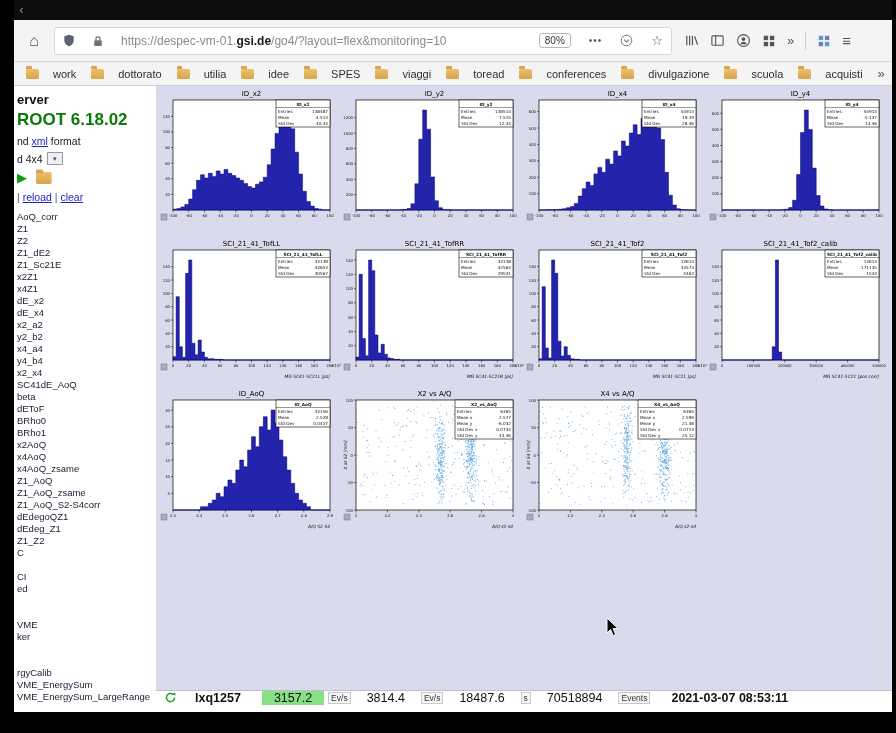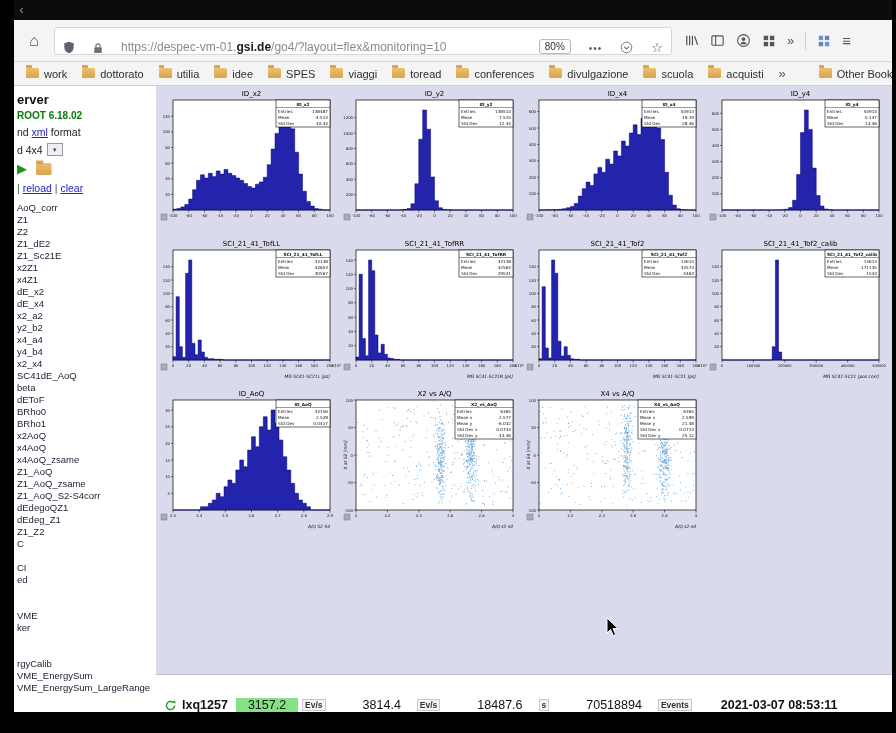--- a/index.html
+++ b/index.html
@@ -15,62 +15,62 @@
 .tfav{width:11px;height:11px;display:inline-flex;align-items:center;justify-content:center;font-size:10px;border-radius:2px;flex:0 0 11px}
 .page-icon{background:#8d8d94}
 .sqrt-icon{color:#7cc4ff;font-weight:bold;background:transparent;font-size:11px}
 .globe-icon{background:#3e7ddb;border-radius:50%}
 .chart-icon{background:#27a0a0}
 .doc-icon{background:#5b9bd5}
 .tclose{margin-left:3px;color:#b5b5ba;font-size:11px}
 
 .toolbar{height:42px;background:#f4f4f5;display:flex;align-items:center;padding:0 10px;gap:10px;border-bottom:1px solid #d9d9dc}
 .ticon{color:#55565a;font-size:16px;width:20px;text-align:center;line-height:1}
-.urlbar{flex:0 0 618px;height:28px;background:#fff;border:1px solid #d7d7db;border-radius:3px;display:flex;align-items:flex-end;padding:0 8px;gap:18px;font-size:12px;color:#333}
+.urlbar{flex:0 0 618px;height:28px;background:#fff;border:1px solid #d7d7db;border-radius:3px;display:flex;align-items:center;padding:0 8px;gap:18px;font-size:12px;color:#333}
 .url-text{white-space:nowrap;overflow:hidden;flex:1}
 .url-pre{color:#8a8a8e}
 .url-dom{color:#1b1b1d;font-weight:bold}
 .zoom-pill{border:1px solid #b9b9bd;border-radius:3px;font-size:10px;padding:1px 5px;color:#333;flex:0 0 auto}
 .pa-dots{color:#5a5a5e;font-size:10px;letter-spacing:1px;flex:0 0 auto}
 .right-icons{display:flex;align-items:center;gap:11px;margin-left:2px;color:#55565a}
 .menu-glyph{font-size:15px;color:#55565a}
 .chev2{font-size:13px;color:#55565a}
 .vsep{width:1px;height:18px;background:#cfcfd3}
 
 .bookmarksbar{height:24px;background:#f4f4f5;border-bottom:1px solid #cfcfd3;display:flex;align-items:center;padding:0 12px;font-size:11px;color:#2f2f33;gap:15px}
-.bm{display:flex;gap:5px;white-space:nowrap}
+.bm{display:flex;align-items:center;gap:14px;white-space:nowrap}
 .folder{width:13px;height:10px;background:linear-gradient(#ecc06c,#d8a44e);border-radius:1.5px;position:relative;flex:0 0 13px}
 .folder:before{content:"";position:absolute;top:-2.5px;left:0;width:5.5px;height:3px;background:#d8a44e;border-radius:1px 1px 0 0}
 .bm-overflow{margin-left:auto;color:#55565a;font-size:13px}
 
 .content{position:absolute;top:86px;left:0;right:0;bottom:0;display:flex}
 .sidebar{flex:0 0 142px;width:142px;background:#fff;overflow:hidden;padding:6px 0 0 3px}
 .sb-title{font-size:13px;font-weight:bold;color:#111}
-.sb-ver{font-size:10px;font-weight:bold;color:#0a7a0a;margin-top:3px}
+.sb-ver{font-size:17px;font-weight:bold;color:#0a7a0a;margin-top:3px}
 .sb-xml{font-size:10.5px;margin-top:5px;color:#222}
 .sb-xml a,.sb-links a{color:#2222cc;text-decoration:underline;cursor:pointer}
 .sb-layout{font-size:10.5px;margin-top:5px;display:flex;align-items:center;gap:4px;color:#222}
 .spin{width:16px;height:13px;border:1px solid #999;background:#eef0f6;font-size:7px;display:inline-flex;align-items:center;justify-content:center;color:#447}
 .sb-icons{margin-top:6px;display:flex;align-items:center;gap:9px}
 .play{color:#119911;font-size:13px;line-height:13px}
 .sb-folder{transform:scale(1.2);transform-origin:left center}
 .sb-links{font-size:10.5px;margin-top:7px;color:#555}
 .tree{margin-top:8px}
 .tree-item{font-size:9.5px;line-height:12px;color:#1c1c30;white-space:nowrap}
 .tree-gap{height:12px}
 .main{flex:1;background:#d9daec;position:relative;overflow:hidden}
 .grid{position:absolute;top:2px;left:3px;display:grid;grid-template-columns:repeat(4,183px)}
 .plot-cell{width:183px;height:150px;position:relative}
 
-.statusbar{position:absolute;left:0;right:0;bottom:0;height:38px;background:#fff;border-top:1px solid #c0c0c6;display:flex;align-items:flex-end;padding:0 8px;gap:5px;font-size:12.5px;color:#111}
+.statusbar{position:absolute;left:0;right:0;bottom:0;height:22px;background:#fff;border-top:1px solid #c0c0c6;display:flex;align-items:flex-start;padding:0 8px;gap:18px;font-size:12.5px;color:#111}
 .sb-host{font-weight:bold;margin-right:3px}
 .status-fields{display:flex;align-items:center;gap:4px}
 .sb-val{font-weight:normal;padding:0 12px}
 .sb-val.hl{background:#86e086}
-.sb-unit{font-size:8.5px;font-weight:bold;border:1px solid #c8c8cc;background:#f6f6f8;padding:0 2px;margin-right:21px;color:#333}
+.sb-unit{font-size:8.5px;font-weight:normal;border:1px solid #c8c8cc;background:#f6f6f8;padding:0 2px;margin-right:0;color:#333}
 .sb-date{font-weight:bold;margin-left:3px}
 
 .zoom-banner{position:absolute;left:345px;top:0;width:492px;height:21px;background:#2e8cff;border:1px solid #1d62c8;border-top:none;border-radius:0 0 7px 7px;display:flex;align-items:center;justify-content:center;color:#fff;font-size:12px;z-index:60;white-space:nowrap;overflow:hidden}
 .cursor{position:absolute;left:606px;top:617px;z-index:70}
 </style>
 </head>
 <body>
 
 <div class="screen">
   <div class="window">

